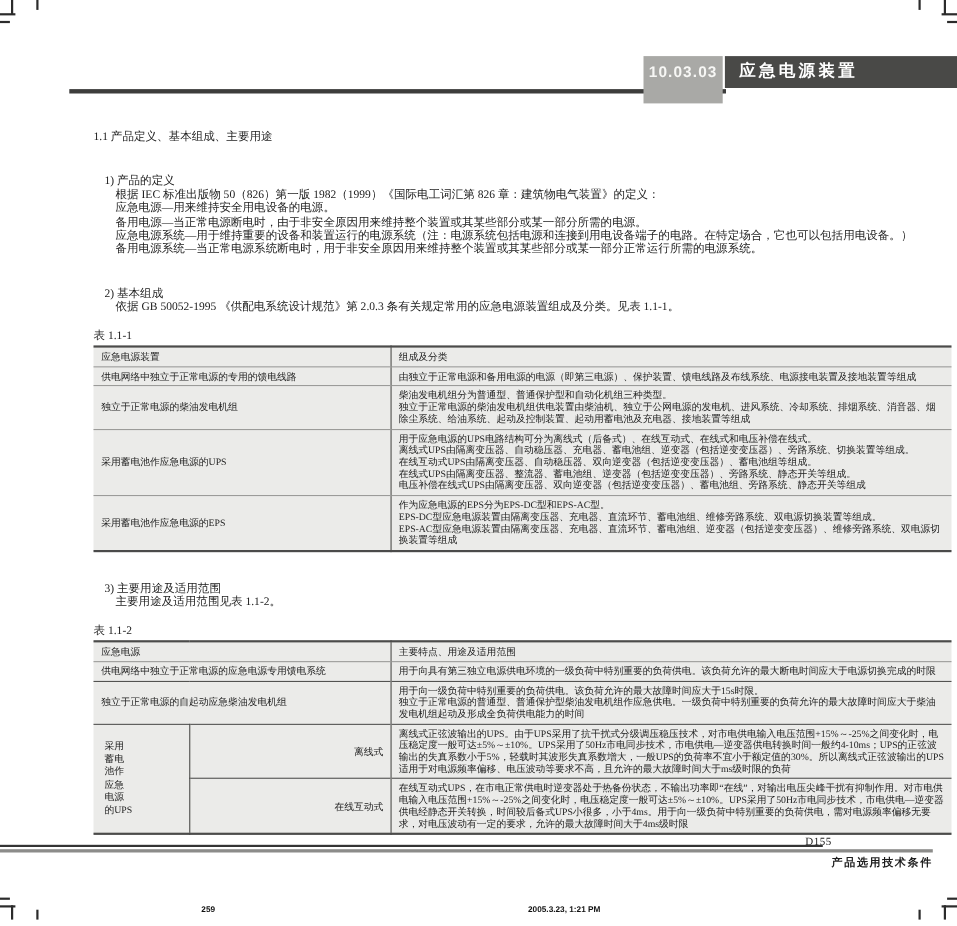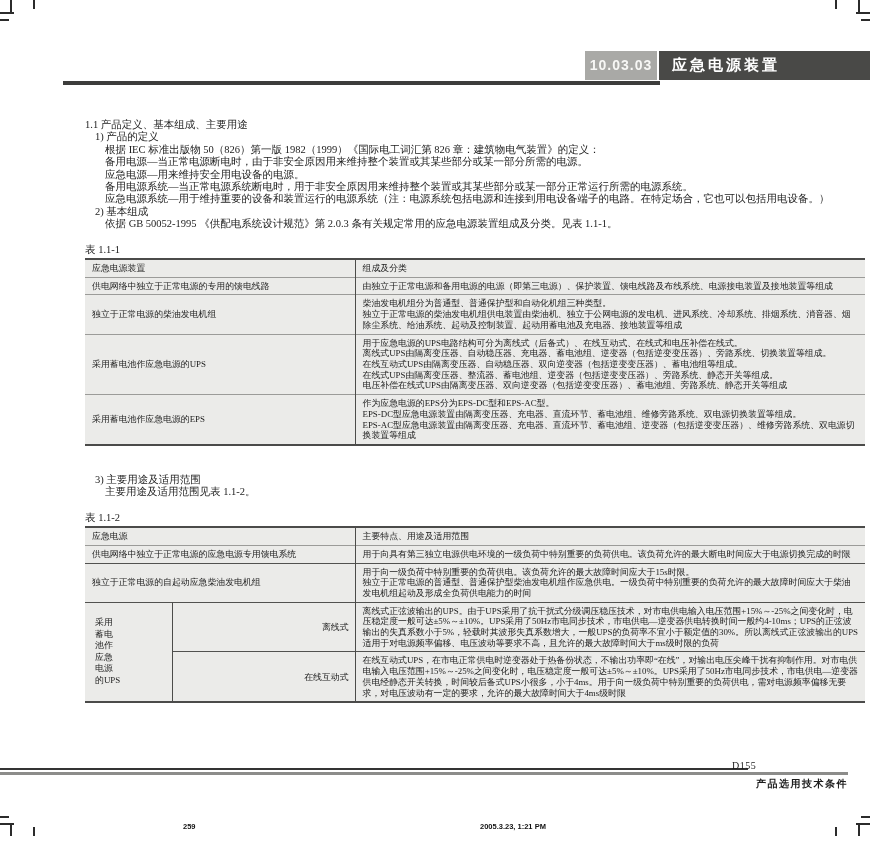--- a/index.html
+++ b/index.html
@@ -7,34 +7,34 @@
     position:relative; width:870px; height:842px; background:#ffffff;
     font-family:"Liberation Serif","DejaVu Serif",serif; color:#1c1c1c;
     overflow:hidden;
   }
   
   .cm { position:absolute; background:#2b2b2b; }
 
   
   .hdr-rule { position:absolute; left:63px; top:81px; width:597px; height:4px; background:#3d3d3c; }
   .hdr-code {
-    position:absolute; left:585px; top:51px; width:72px; height:29px;
+    position:absolute; left:585px; top:51px; width:72px; height:43px;
     background:#a9a9a6; color:#f7f7f5; text-align:center; line-height:29px;
     font-family:"Liberation Sans","DejaVu Sans",sans-serif; font-size:14px; font-weight:bold; letter-spacing:1px;
   }
   .hdr-title {
     position:absolute; left:659px; top:51px; width:211px; height:29px;
     background:#494947; color:#ffffff; line-height:29px; padding-left:13px; box-sizing:border-box;
     font-size:15px; font-weight:bold; letter-spacing:3px;
   }
 
   
   .content { position:absolute; left:85px; top:119px; width:780px; font-size:10.5px; line-height:12.4px; }
   .h-main  { margin:0; }
-  .num-item{ margin-left:10px; }
+  .num-item{ margin-left:10px;margin-top:28px; }
   .body-ind{ margin-left:20px; }
   .tbl-caption { margin-top:13px; margin-bottom:2px; }
   .sec-gap { margin-top:28px; }
 
   table { width:780px; border-collapse:collapse; table-layout:fixed;
           border-top:2px solid #4b4b4a; border-bottom:2px solid #4b4b4a;
           font-size:8.9px; line-height:10.7px; }
   th, td { background:#ebebe9; padding:3px 6px 3px 7px; text-align:left;
            font-weight:normal; vertical-align:middle; }
   tbody td { border-top:1px solid #9b9b99; }
@@ -86,24 +86,24 @@
   </div>
 
   <div class="hdr-rule"></div>
   <div class="hdr-code">10.03.03</div>
   <div class="hdr-title">应急电源装置</div>
 
   <div class="content">
     <div class="h-main">1.1 产品定义、基本组成、主要用途</div>
     <div class="num-item">1) 产品的定义</div>
     <div class="body-ind">根据 IEC 标准出版物 50（826）第一版 1982（1999）《国际电工词汇第 826 章：建筑物电气装置》的定义：</div>
+    <div class="body-ind">应急电源—用来维持安全用电设备的电源。</div>
     <div class="body-ind">备用电源—当正常电源断电时，由于非安全原因用来维持整个装置或其某些部分或某一部分所需的电源。</div>
-    <div class="body-ind">应急电源—用来维持安全用电设备的电源。</div>
+    <div class="body-ind">应急电源系统—用于维持重要的设备和装置运行的电源系统（注：电源系统包括电源和连接到用电设备端子的电路。在特定场合，它也可以包括用电设备。）</div>
     <div class="body-ind">备用电源系统—当正常电源系统断电时，用于非安全原因用来维持整个装置或其某些部分或某一部分正常运行所需的电源系统。</div>
-    <div class="body-ind">应急电源系统—用于维持重要的设备和装置运行的电源系统（注：电源系统包括电源和连接到用电设备端子的电路。在特定场合，它也可以包括用电设备。）</div>
     <div class="num-item">2) 基本组成</div>
     <div class="body-ind">依据 GB 50052-1995 《供配电系统设计规范》第 2.0.3 条有关规定常用的应急电源装置组成及分类。见表 1.1-1。</div>
     <div class="tbl-caption">表 1.1-1</div>
 
     <table>
       <colgroup>
           <col style="width:270px">
           <col style="width:510px">
         </colgroup>
       <thead>

